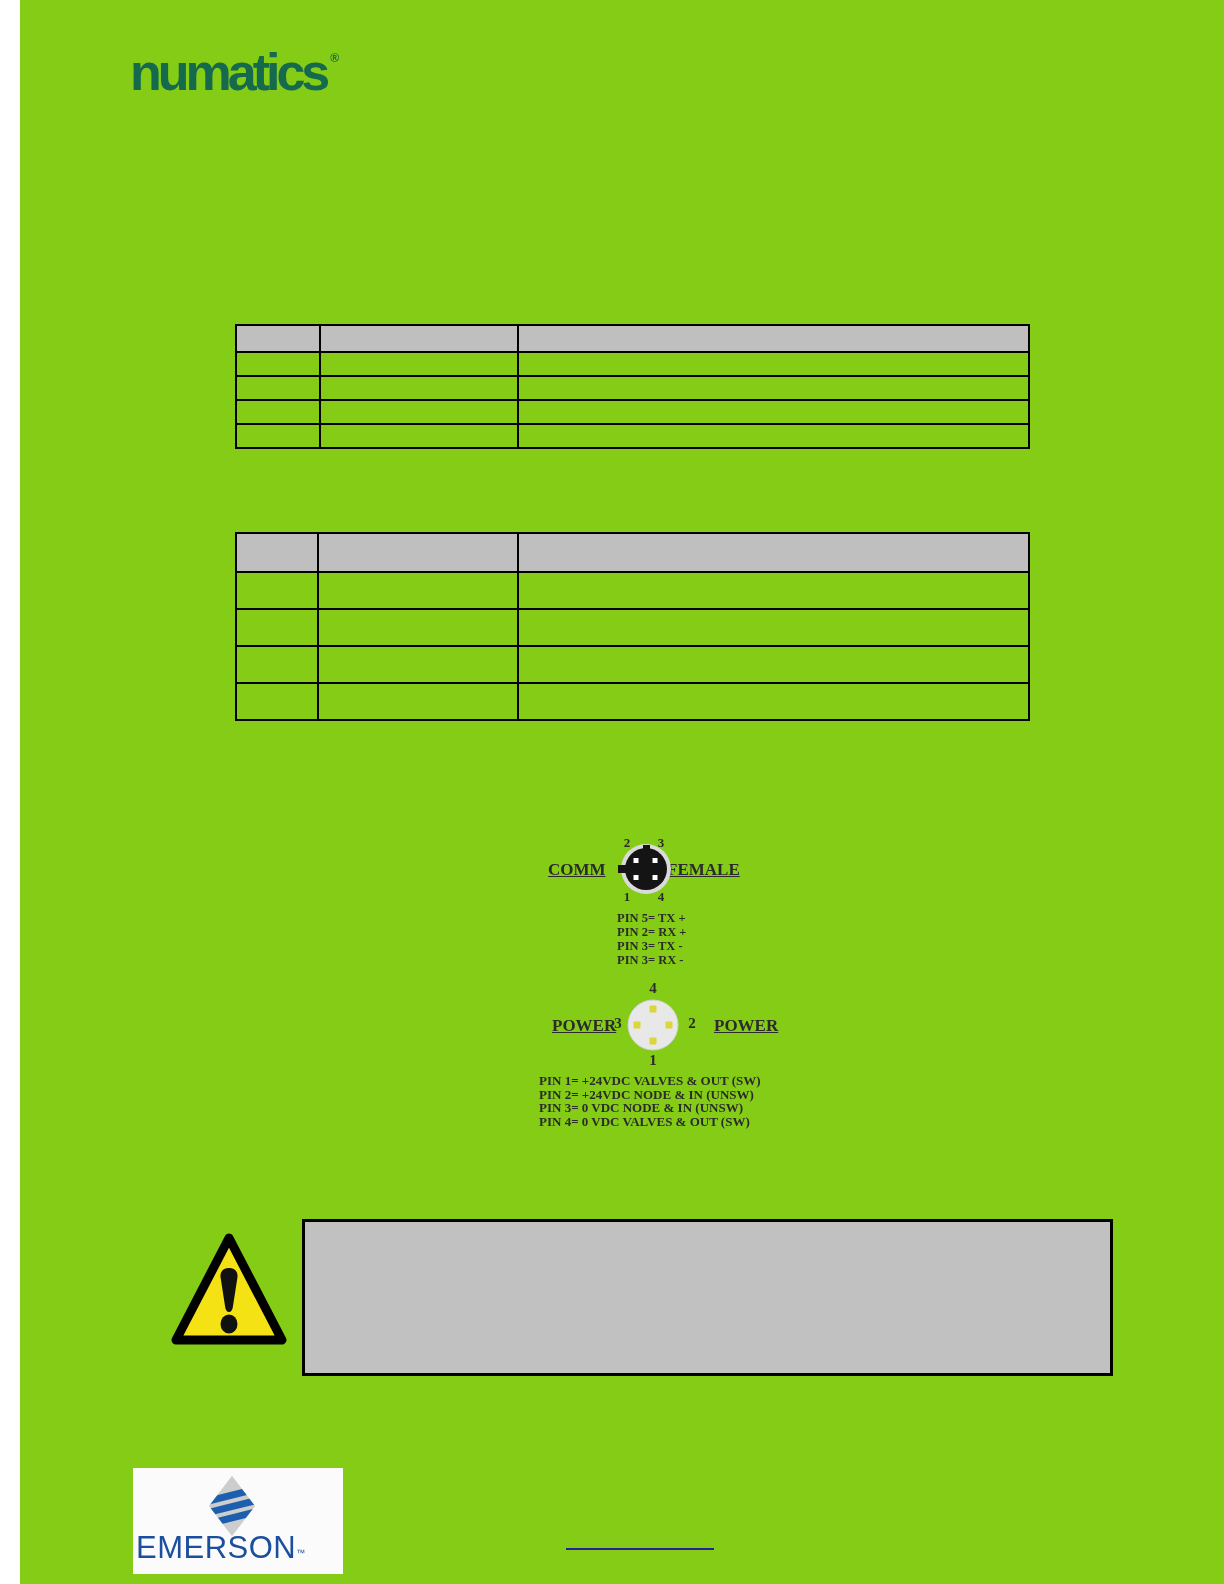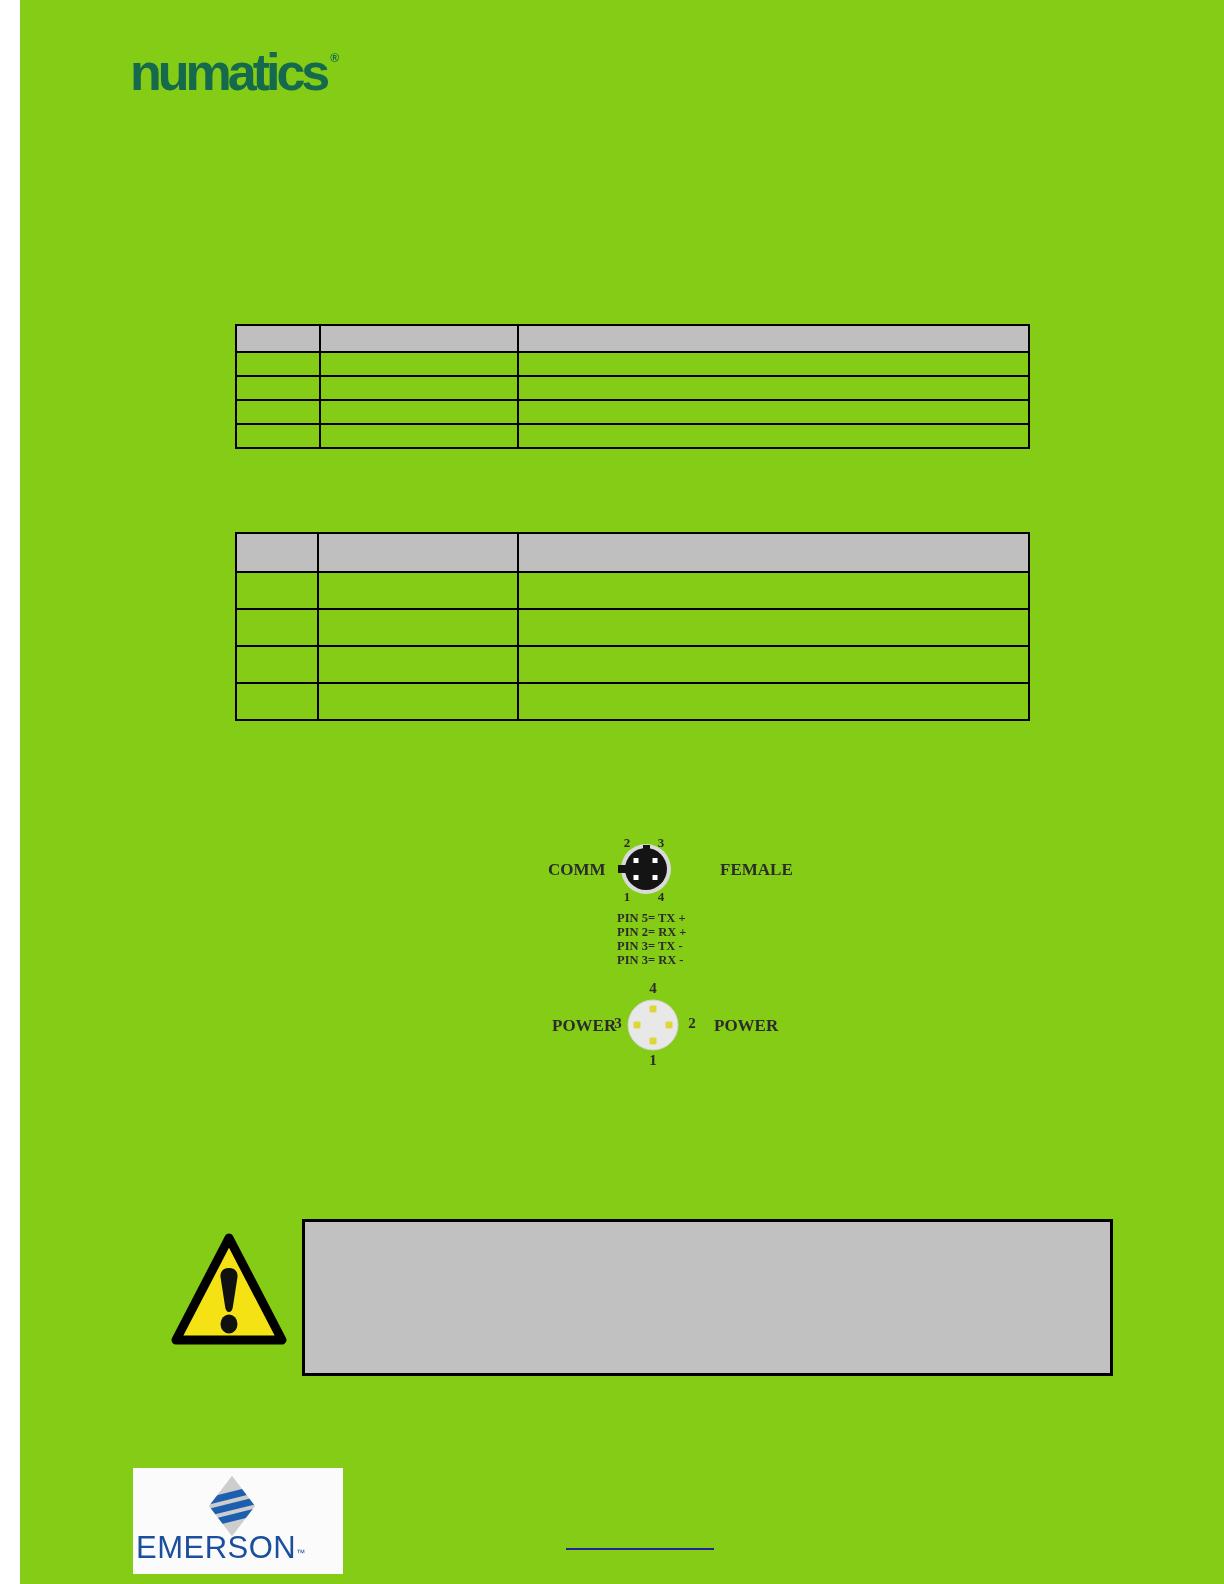--- a/index.html
+++ b/index.html
@@ -44,20 +44,21 @@
   #table1 th{height:25px;}
   #table1 td{height:22px;}
   #table2{left:215px;top:532px;}
   #table2 th{height:37px;}
   #table2 td{height:35px;}
 
   
   .conn-label{
     font-weight:bold;font-size:17px;color:#2b2b2b;
     font-family:"Liberation Serif", serif;
+    text-decoration:underline;
   }
   .pin-num{
     font-weight:bold;font-size:13px;color:#2b2b2b;
     transform:translate(-50%,-50%);
   }
   .pin-list{
     font-weight:bold;color:#2b2b2b;
   }
   .pin-list-comm{font-size:12.5px;line-height:14px;}
   .pin-list-power{font-size:13px;line-height:13.5px;}
@@ -164,21 +165,21 @@
         </tr>
         <tr>
           <td></td>
           <td></td>
           <td></td>
         </tr>
       </tbody>
     </table>
 
   <div class="abs conn-label" style="left:528px;top:860px;">COMM</div>
-  <div class="abs conn-label" style="left:700px;top:860px;">FEMALE</div>
+  <div class="abs conn-label" style="left:647px;top:860px;">FEMALE</div>
 
   <svg class="abs" style="left:596px;top:839px;" width="60" height="60" viewBox="0 0 60 60">
     <circle cx="30" cy="30" r="25" fill="#dadada"></circle>
     <circle cx="30" cy="30" r="21" fill="#141414"></circle>
     <rect x="2" y="26" width="9" height="8" fill="#141414"></rect>
     <rect x="27" y="6" width="7" height="6" fill="#141414"></rect>
     <rect x="17.5" y="19" width="5" height="5" fill="#ffffff"></rect>
     <rect x="36.5" y="19" width="5" height="5" fill="#ffffff"></rect>
     <rect x="17.5" y="36" width="5" height="5" fill="#ffffff"></rect>
     <rect x="36.5" y="36" width="5" height="5" fill="#ffffff"></rect>
@@ -204,20 +205,26 @@
   <div class="abs pin-num" style="left:633px;top:1060px;font-size:15px;">1</div>
 
   <svg class="abs" style="left:605px;top:997px;" width="56" height="56" viewBox="0 0 56 56">
     <circle cx="28" cy="28" r="25" fill="#e8e8e8" stroke="#d2d2d2" stroke-width="1"></circle>
     <rect x="24.5" y="8.5" width="7" height="7" rx="1" fill="#dcd63c"></rect>
     <rect x="8.5" y="24.5" width="7" height="7" rx="1" fill="#dcd63c"></rect>
     <rect x="40.5" y="24.5" width="7" height="7" rx="1" fill="#dcd63c"></rect>
     <rect x="24.5" y="40.5" width="7" height="7" rx="1" fill="#dcd63c"></rect>
   </svg>
 
+  <div class="abs pin-list pin-list-power" style="left:519px;top:1074px;">
+      <div>PIN 1= +24VDC VALVES &amp; OUT (SW)</div>
+      <div>PIN 2= +24VDC NODE &amp; IN (UNSW)</div>
+      <div>PIN 3= 0 VDC NODE &amp; IN (UNSW)</div>
+      <div>PIN 4= 0 VDC VALVES &amp; OUT (SW)</div>
+    </div>
 
   <svg class="abs" style="left:148px;top:1230px;" width="122" height="118" viewBox="0 0 122 118">
     <polygon points="61,8 114,110 8,110" fill="#f5e214" stroke="#000000" stroke-width="9" stroke-linejoin="round"></polygon>
     <path d="M61 38 C55 38 52 42 52.5 47 L57 76 C57.4 80 59 82 61 82 C63 82 64.6 80 65 76 L69.5 47 C70 42 67 38 61 38 Z" fill="#111111"></path>
     <ellipse cx="61" cy="94" rx="8.5" ry="9.5" fill="#111111"></ellipse>
   </svg>
 
   <div class="abs warn-box" style="background: rgb(193, 193, 193);"></div>
 
   <div class="abs emerson-block"></div>

